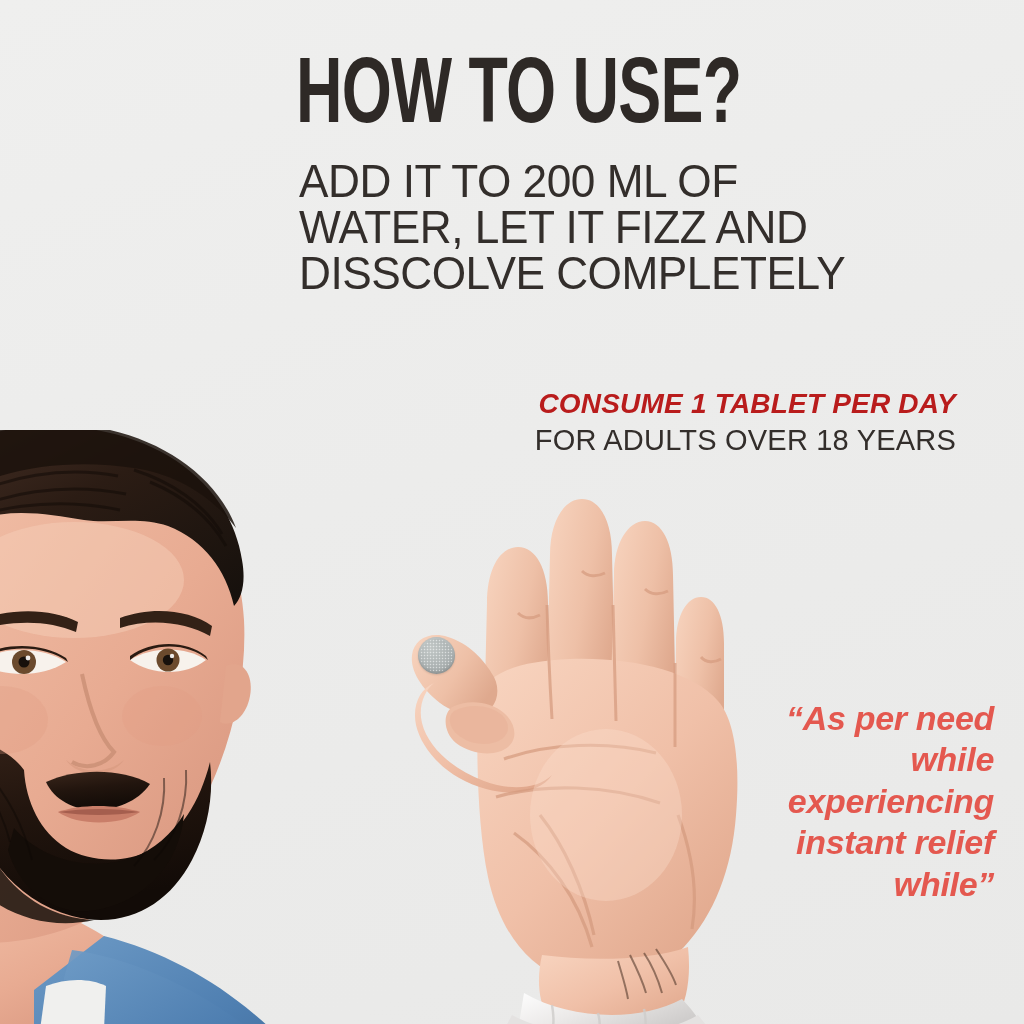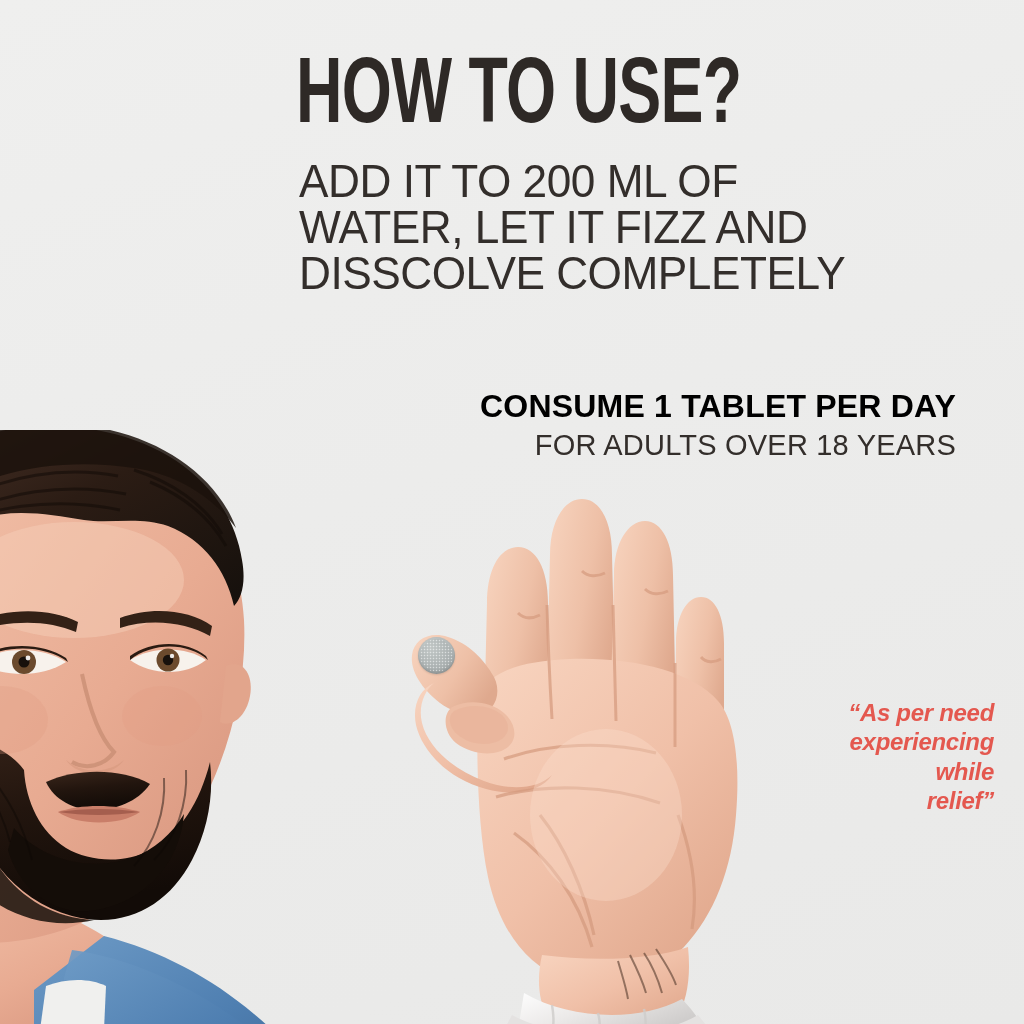--- a/index.html
+++ b/index.html
@@ -62,24 +62,25 @@
   
   .dose-wrap {
     position: absolute;
     right: 68px;
     top: 388px;
     text-align: right;
   }
   .dose-main {
     font-family: "Liberation Sans", sans-serif;
     font-weight: 700;
-    font-size: 32px;
+    font-size: 28px;
     letter-spacing: 0.2px;
-    color: #000000;
+    color: #b91c1c;
     white-space: nowrap;
+    font-style: italic;
   }
   .dose-sub {
     margin-top: 4px;
     font-family: "Liberation Sans", sans-serif;
     font-weight: 300;
     font-size: 29px;
     letter-spacing: 0.2px;
     color: #332e2b;
     white-space: nowrap;
     margin-left: 16px;
@@ -156,21 +157,21 @@
   
   .quote {
     position: absolute;
     right: 30px;
     top: 698px;
     width: 235px;
     text-align: right;
     font-family: "Liberation Sans", sans-serif;
     font-weight: 700;
     font-style: italic;
-    font-size: 24px;
+    font-size: 34px;
     line-height: 1.22;
     letter-spacing: -0.3px;
     color: #e4584f;
   }
   .quote div { white-space: nowrap; }
 </style>
 </head>
 <body>
 
 <div id="canvas">
@@ -392,18 +393,19 @@
         <path d="M252 524 C254 534 254 540 253 545"></path>
       </g>
     </svg>
   </div>
 
   <div class="tablet"></div>
 
 
   <div class="quote">
     <div>“As per need</div>
+    <div>while</div>
     <div>experiencing</div>
-    <div>while</div>
-    <div>relief”</div>
+    <div>instant relief</div>
+    <div>while”</div>
   </div>
 
 </div>
 
 </body></html>

